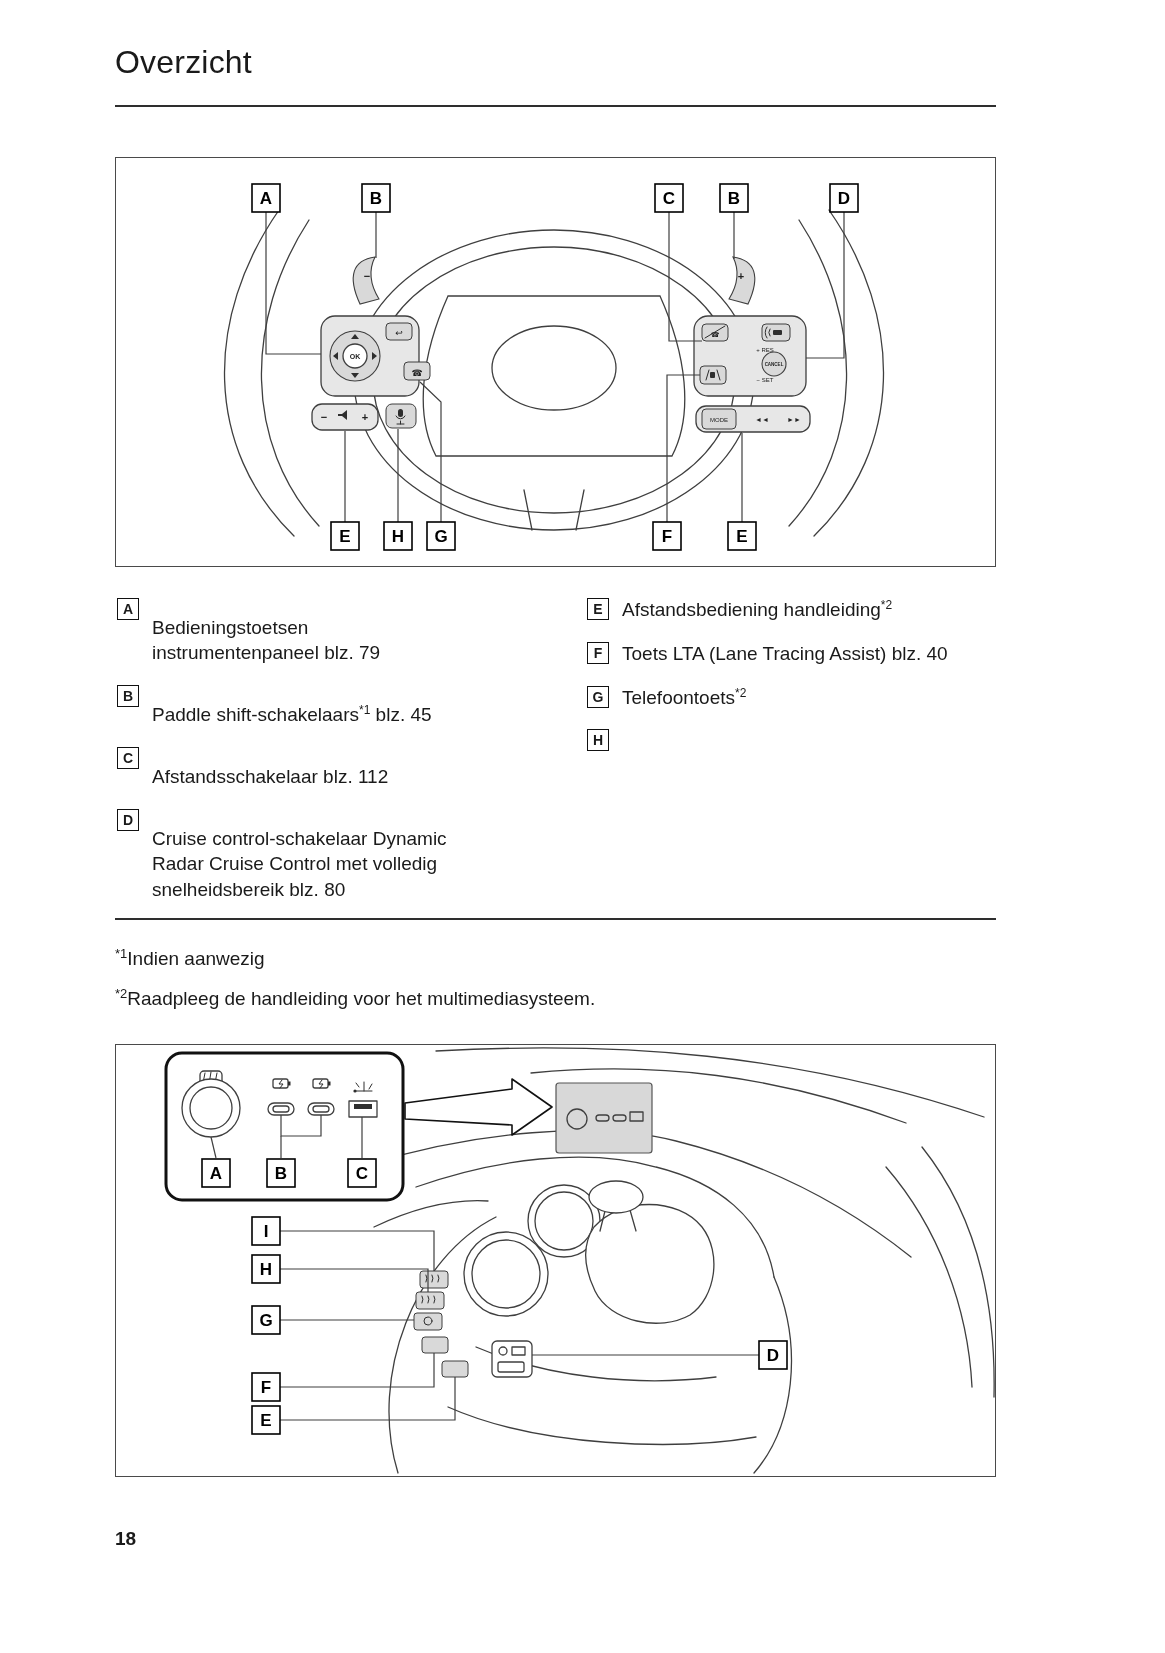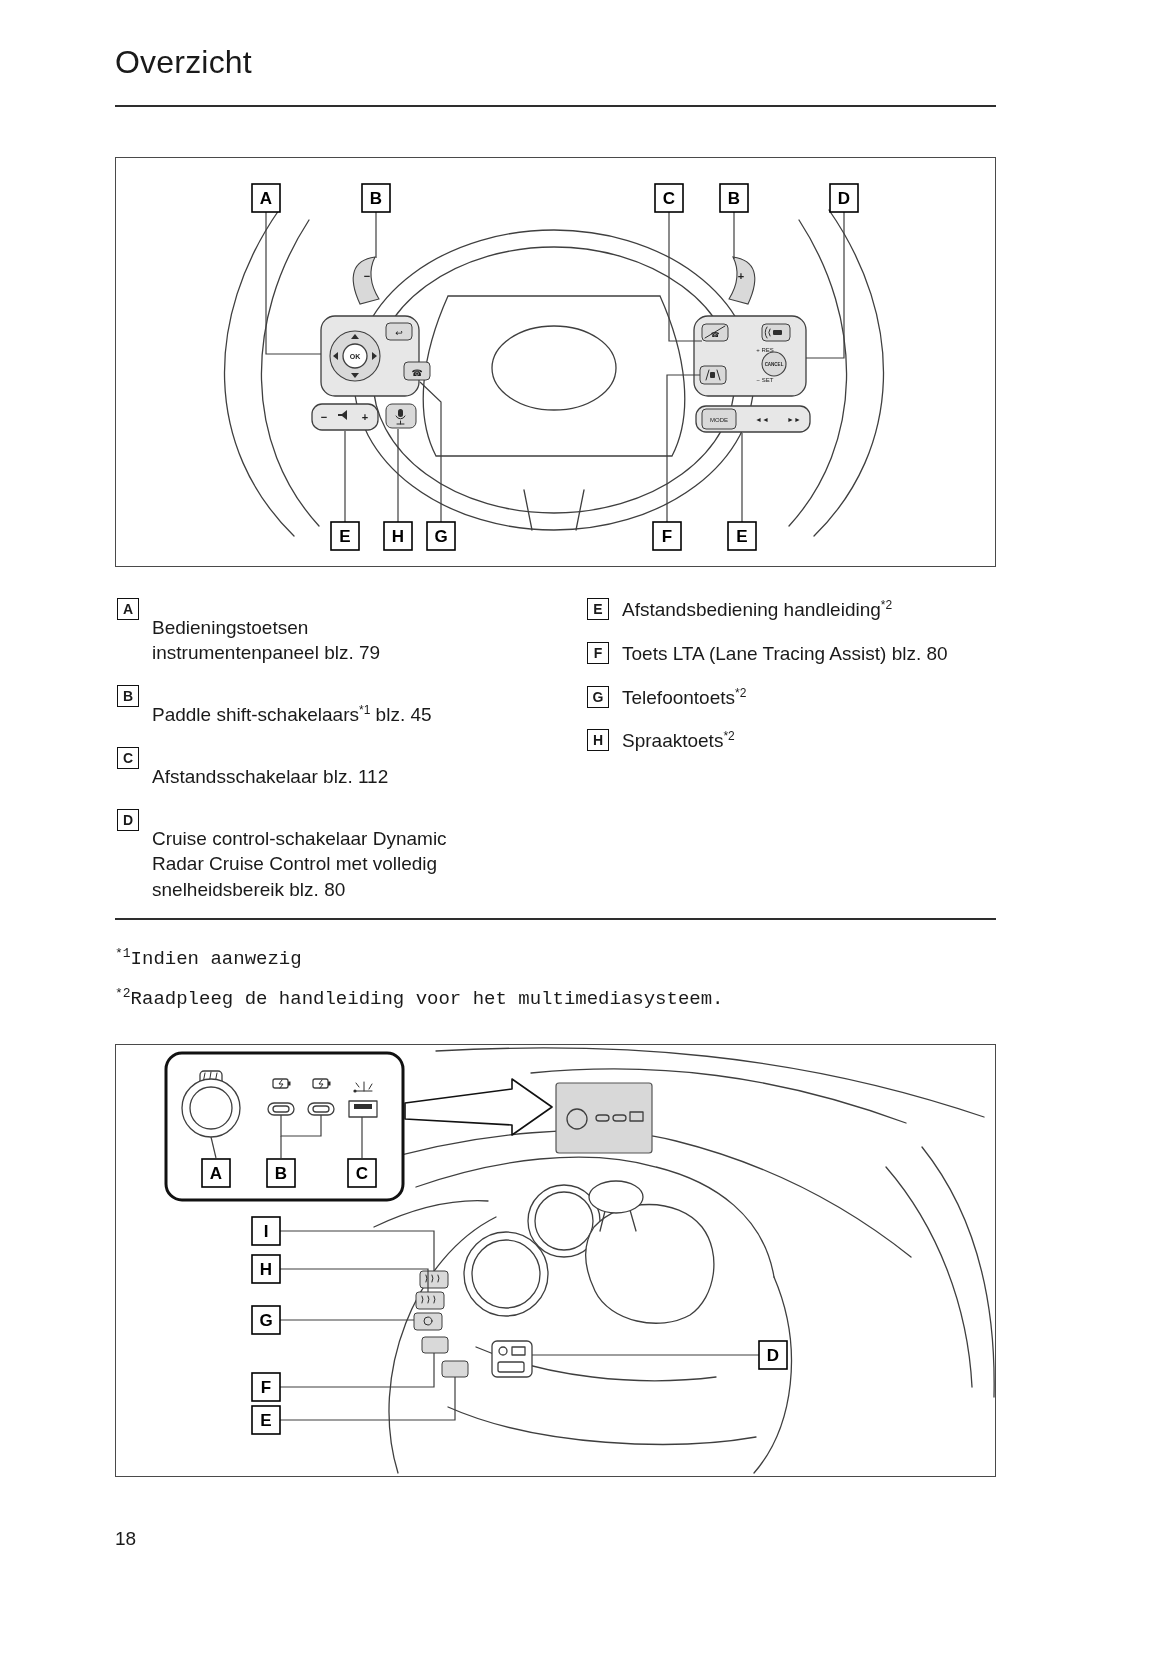--- a/index.html
+++ b/index.html
@@ -26,24 +26,24 @@
     flex: 0 0 auto; width: 22px; height: 22px; border: 1.6px solid #111;
     display: flex; align-items: center; justify-content: center;
     font-size: 14px; font-weight: bold; margin: 2px 13px 0 2px; background:#fff;
   }
   .legend-text { font-size: 19px; line-height: 1.34; padding-top: 1px; }
   .legend-col-left .legend-text { width: 310px; margin-top: 18px; }
   .legend-col-right .legend-text { width: 332px; }
   sup { font-size: 12px; }
 
   .footnotes { margin-top: 26px; font-size: 19px; }
-  .footnote { margin-top: 15px; font-family: Liberation Mono, monospace; }
+  .footnote { margin-top: 15px; }
   .footnote sup { font-size: 13px; font-weight: normal; }
 
-  .page-number { position: absolute; left: 115px; top: 1528px; font-size: 19px; font-weight: normal; }
+  .page-number { position: absolute; left: 115px; top: 1528px; font-size: 19px; font-weight: bold; }
 
   
   .art   { fill: none; stroke: #3f3f3f; stroke-width: 1.3; stroke-linecap: round; stroke-linejoin: round; }
   .artw  { fill: #ffffff; stroke: #3f3f3f; stroke-width: 1.3; }
   .artw2 { fill: #d9d9d9; stroke: #3f3f3f; stroke-width: 1.1; }
   .cluster { fill: #e7e7e7; stroke: #3f3f3f; stroke-width: 1.3; }
   .btn   { fill: #d9d9d9; stroke: #3f3f3f; stroke-width: 1; }
   .panel { fill: #d8d8d8; stroke: #555; stroke-width: 1.2; }
   .inset { fill: #ffffff; stroke: #111; stroke-width: 3; }
   .arrow { fill: #ffffff; stroke: #111; stroke-width: 1.6; stroke-linejoin: round; }
@@ -226,29 +226,28 @@
         <div class="legend-text"><span>Cruise control-schakelaar Dynamic Radar Cruise Control met volledig snelheidsbereik blz. 80</span><sup></sup><span></span></div>
       </div>
     </div>
     <div class="legend-col-right">
       <div class="legend-item">
         <span class="keybox">E</span>
         <div class="legend-text"><span>Afstandsbediening handleiding</span><sup>*2</sup><span></span></div>
       </div>
       <div class="legend-item">
         <span class="keybox">F</span>
-        <div class="legend-text"><span>Toets LTA (Lane Tracing Assist) blz. 80</span><sup></sup><span></span></div>
+        <div class="legend-text"><span>Toets LTA (Lane Tracing Assist) blz. 40</span><sup></sup><span></span></div>
       </div>
       <div class="legend-item">
         <span class="keybox">G</span>
         <div class="legend-text"><span>Telefoontoets</span><sup>*2</sup><span></span></div>
       </div>
       <div class="legend-item">
         <span class="keybox">H</span>
-        <div class="legend-text"><span>Spraaktoets</span><sup>*2</sup><span></span></div>
       </div>
     </div>
   </div>
 
   <hr class="rule2">
 
   <div class="footnotes">
     <div class="footnote"><sup>*1</sup><span>Indien aanwezig</span></div>
     <div class="footnote"><sup>*2</sup><span>Raadpleeg de handleiding voor het multimediasysteem.</span></div>
   </div>

